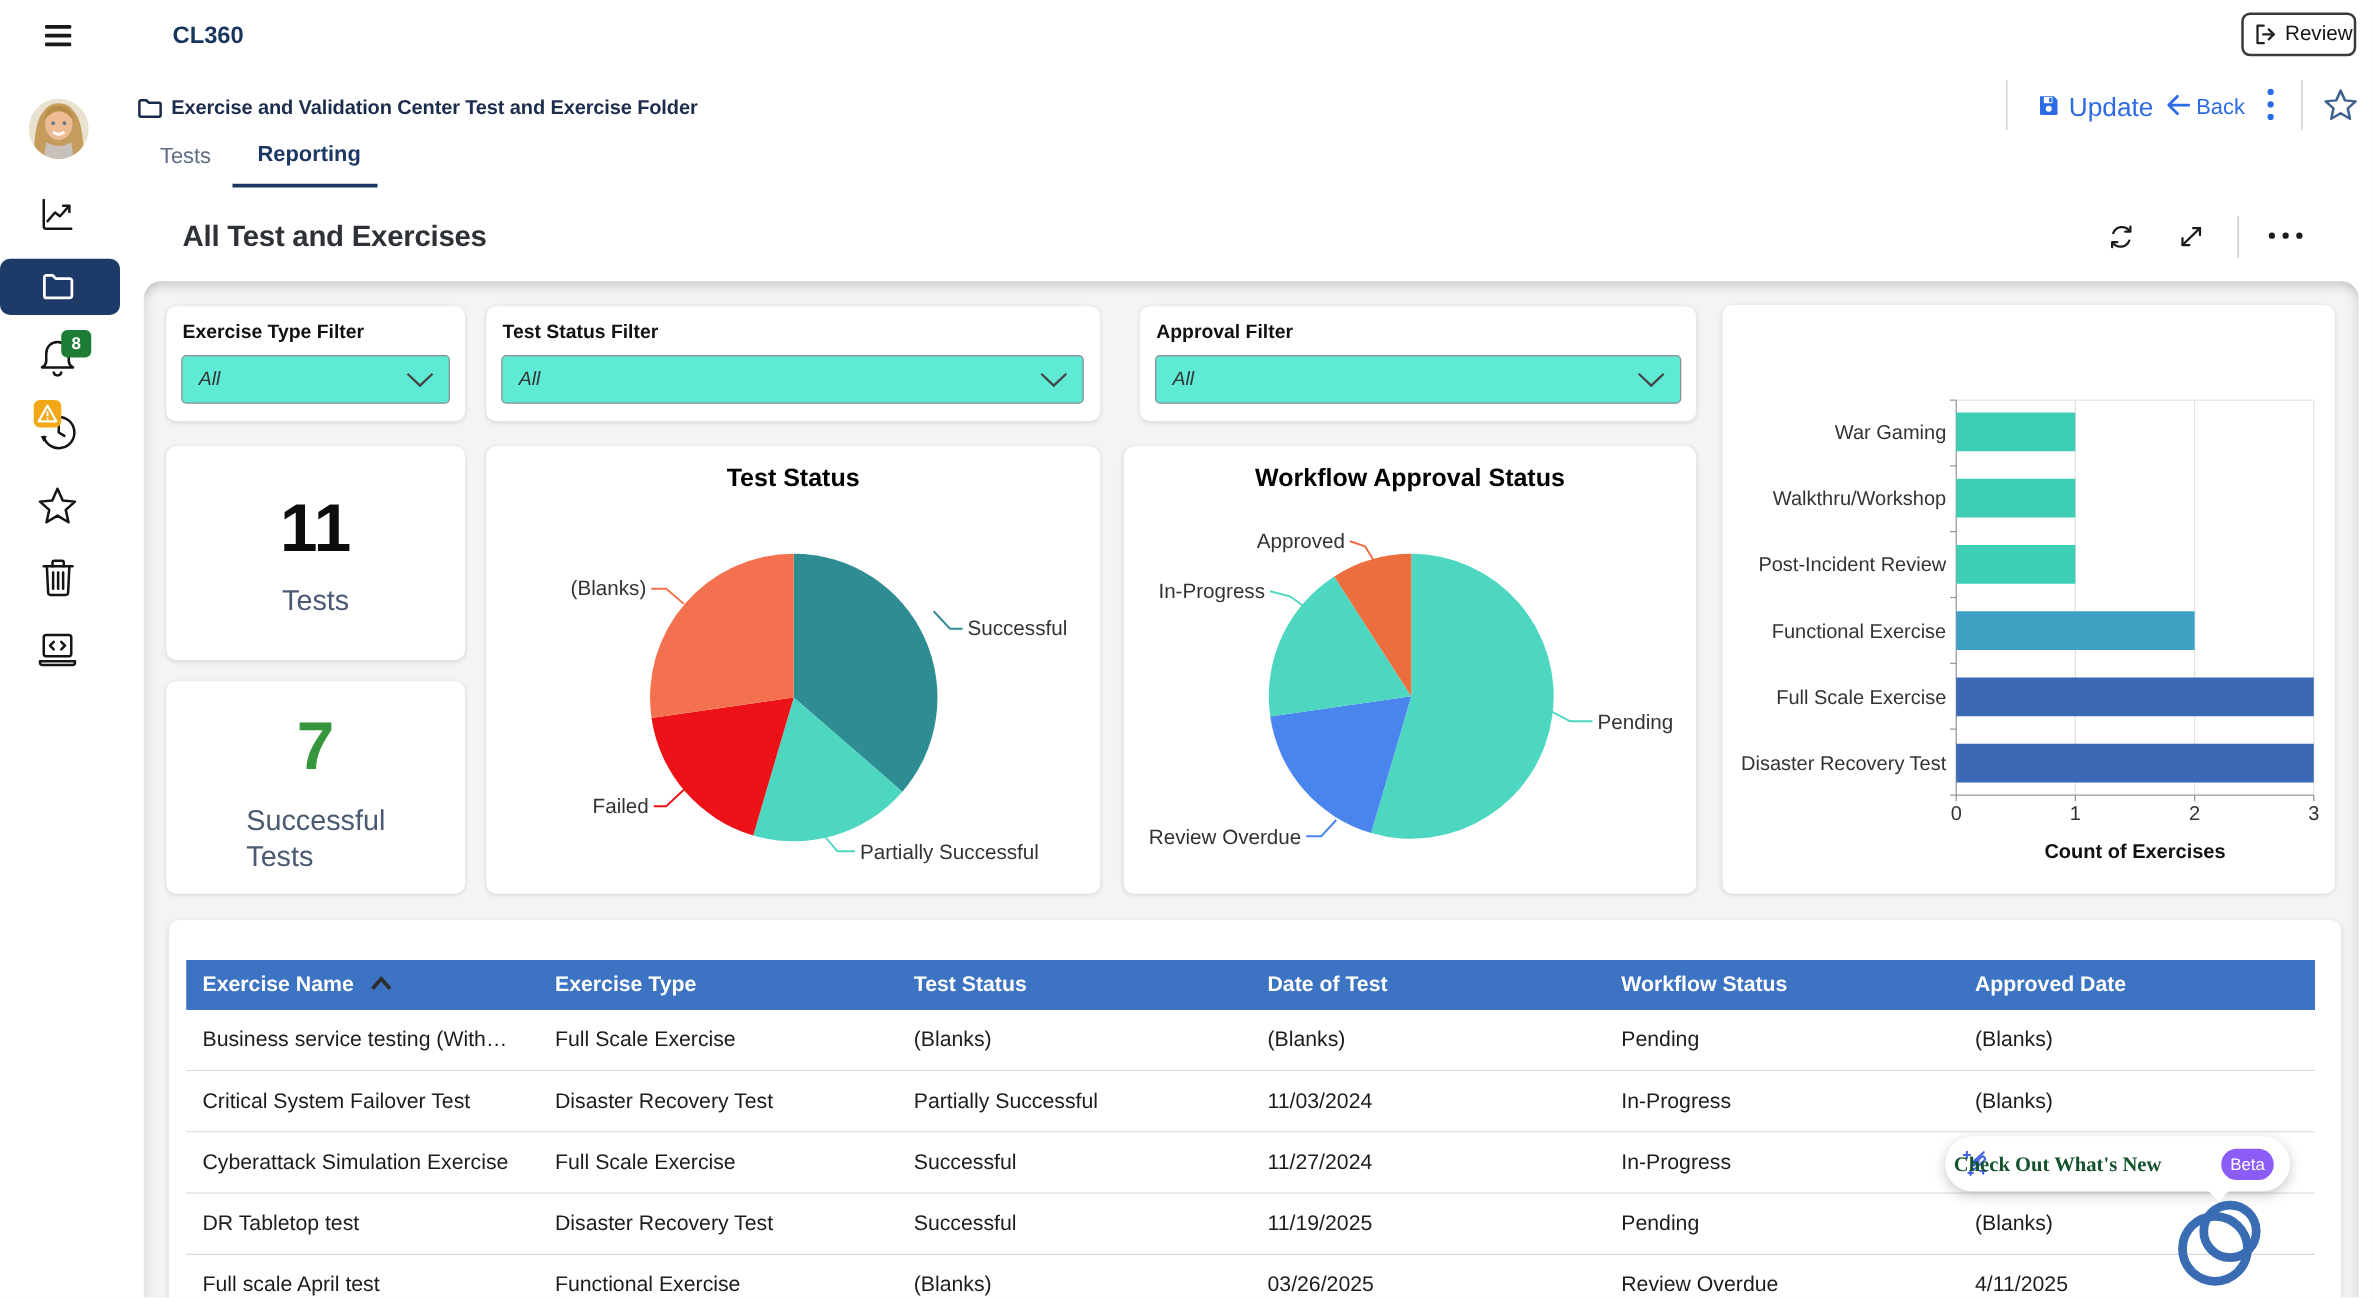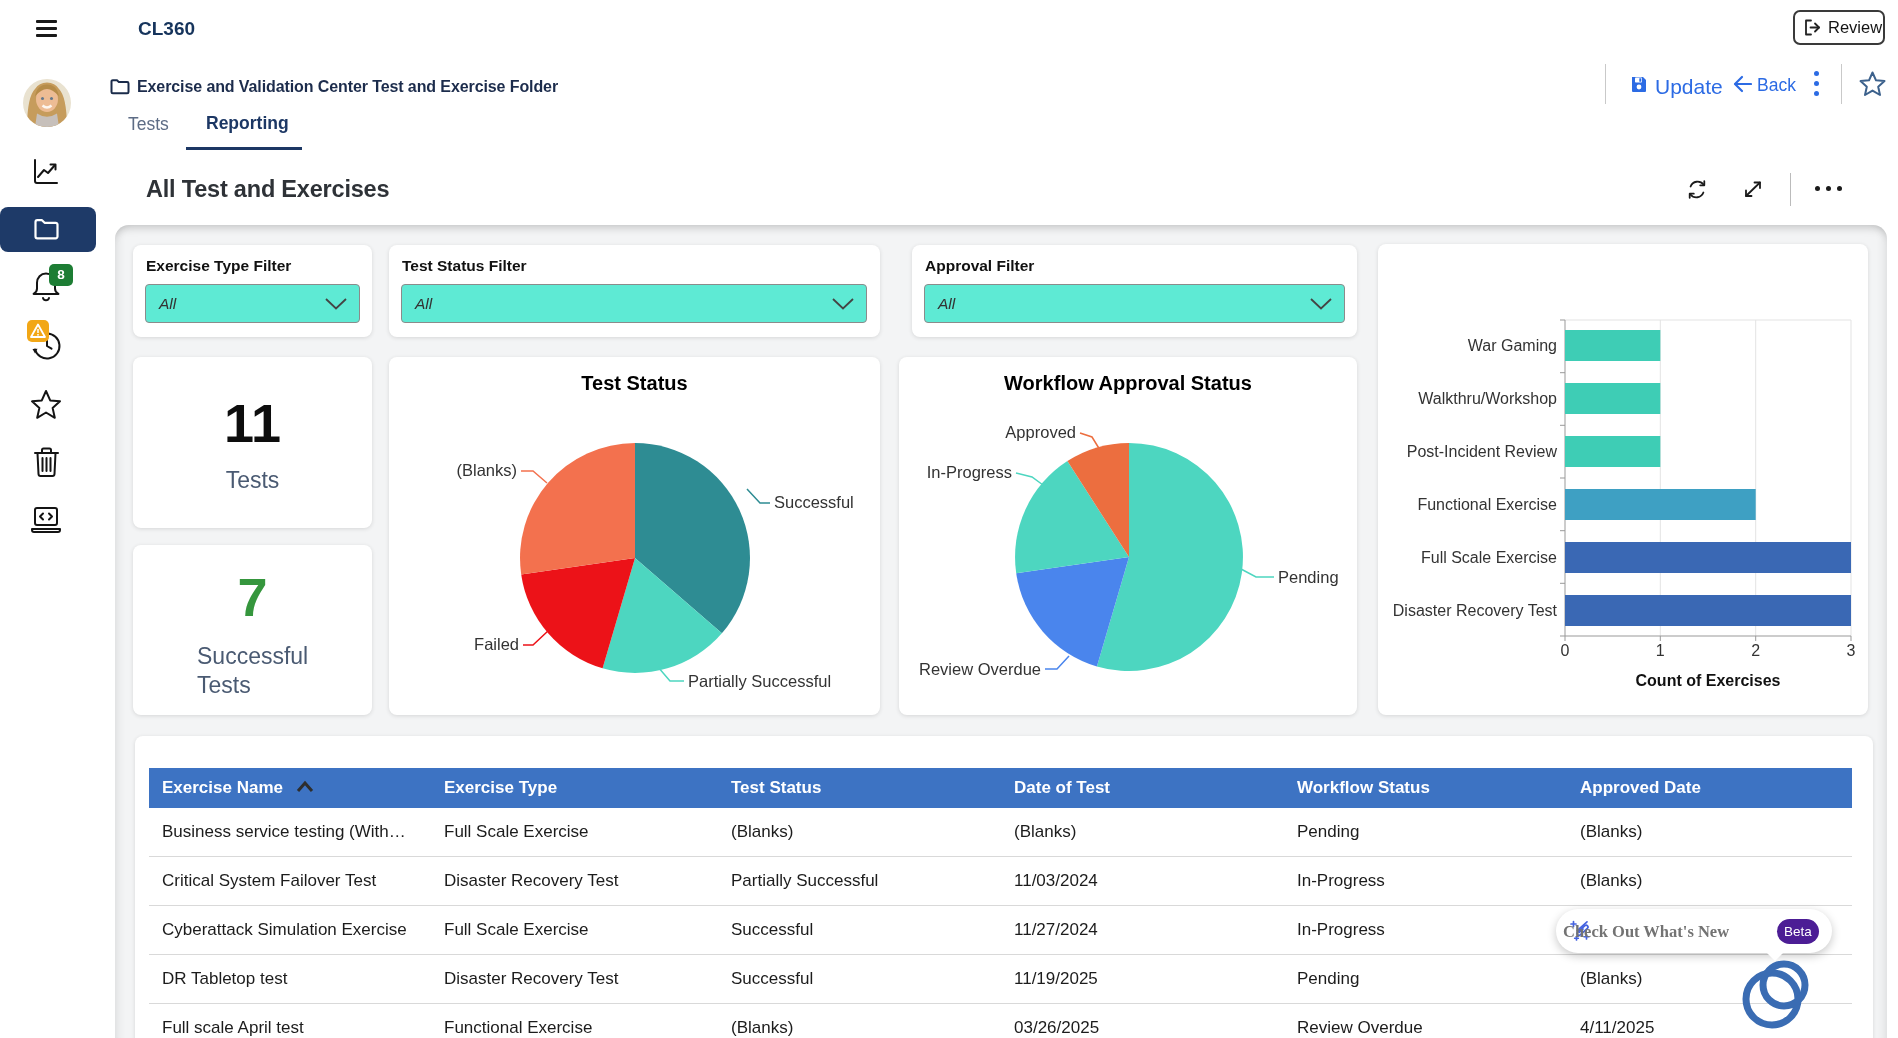--- a/index.html
+++ b/index.html
@@ -307,20 +307,20 @@
 <div class="abs" style="left:1764px; top:950px; width:0; height:0; border-left:11px solid transparent; border-right:11px solid transparent; border-top:11px solid #fff;"></div>
 <svg class="abs" style="left:1570px; top:920px;" width="23" height="23" viewBox="0 0 23 23">
   <g stroke="#4664e0" stroke-width="1.7" fill="none" stroke-linecap="round">
     <path d="M7.5,10.5 L17,1.8 M9.2,12.4 L13,9"></path>
     <rect x="6.1" y="8.6" width="13.2" height="3.6" rx="1.8" transform="rotate(-42 12.5 10.5)"></rect>
     <path d="M3.5,1.5 V6.5 M1,4 H6"></path>
     <path d="M16.5,14.5 V19 M14.2,16.75 H18.8"></path>
     <path d="M6.5,16.5 V20 M4.7,18.25 H8.3"></path>
   </g>
 </svg>
-<div class="abs" style="left:1563px; top:922px; font-family:'Liberation Serif', serif; font-weight:bold; font-size:16.5px; color:#737373;">Check Out What's New</div>
-<div class="abs" style="left:1777px; top:919px; width:42px; height:25px; background:#4c1d95; border-radius:13px; color:#fff; font-size:13.5px; text-align:center; line-height:25px;">Beta</div>
+<div class="abs" style="left:1563px; top:922px; font-family:'Liberation Serif', serif; font-weight:bold; font-size:16.5px; color:#14532d;">Check Out What's New</div>
+<div class="abs" style="left:1777px; top:919px; width:42px; height:25px; background:#8b5cf6; border-radius:13px; color:#fff; font-size:13.5px; text-align:center; line-height:25px;">Beta</div>
 <svg class="abs" style="left:1738px; top:955px;" width="75" height="78" viewBox="0 0 75 78" fill="none">
   <circle cx="34" cy="44" r="26" stroke="#3a6cb3" stroke-width="7"></circle>
   <circle cx="46" cy="30" r="21" stroke="#3a6cb3" stroke-width="7"></circle>
 </svg>
 
 </div>
 
 </body></html>

